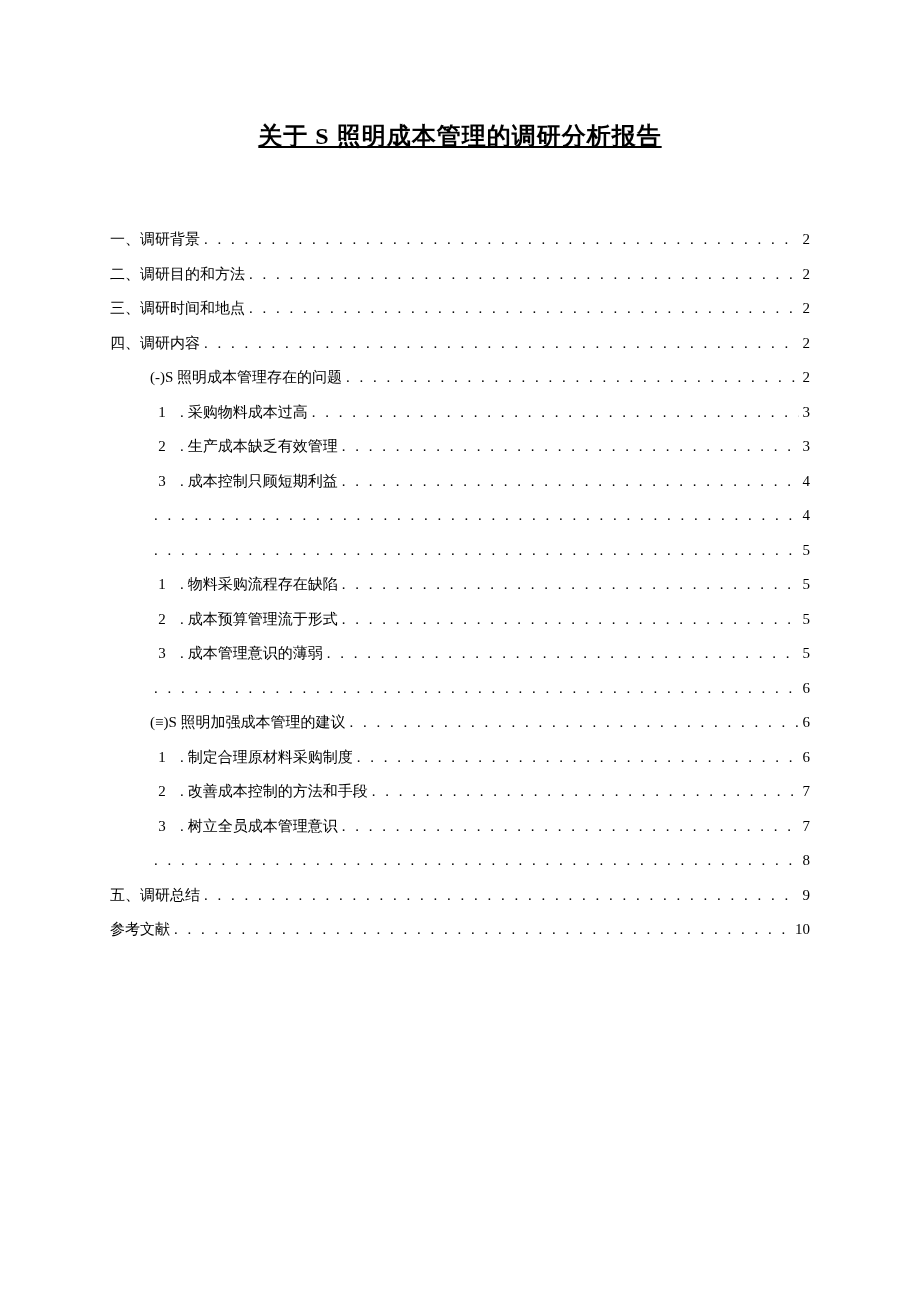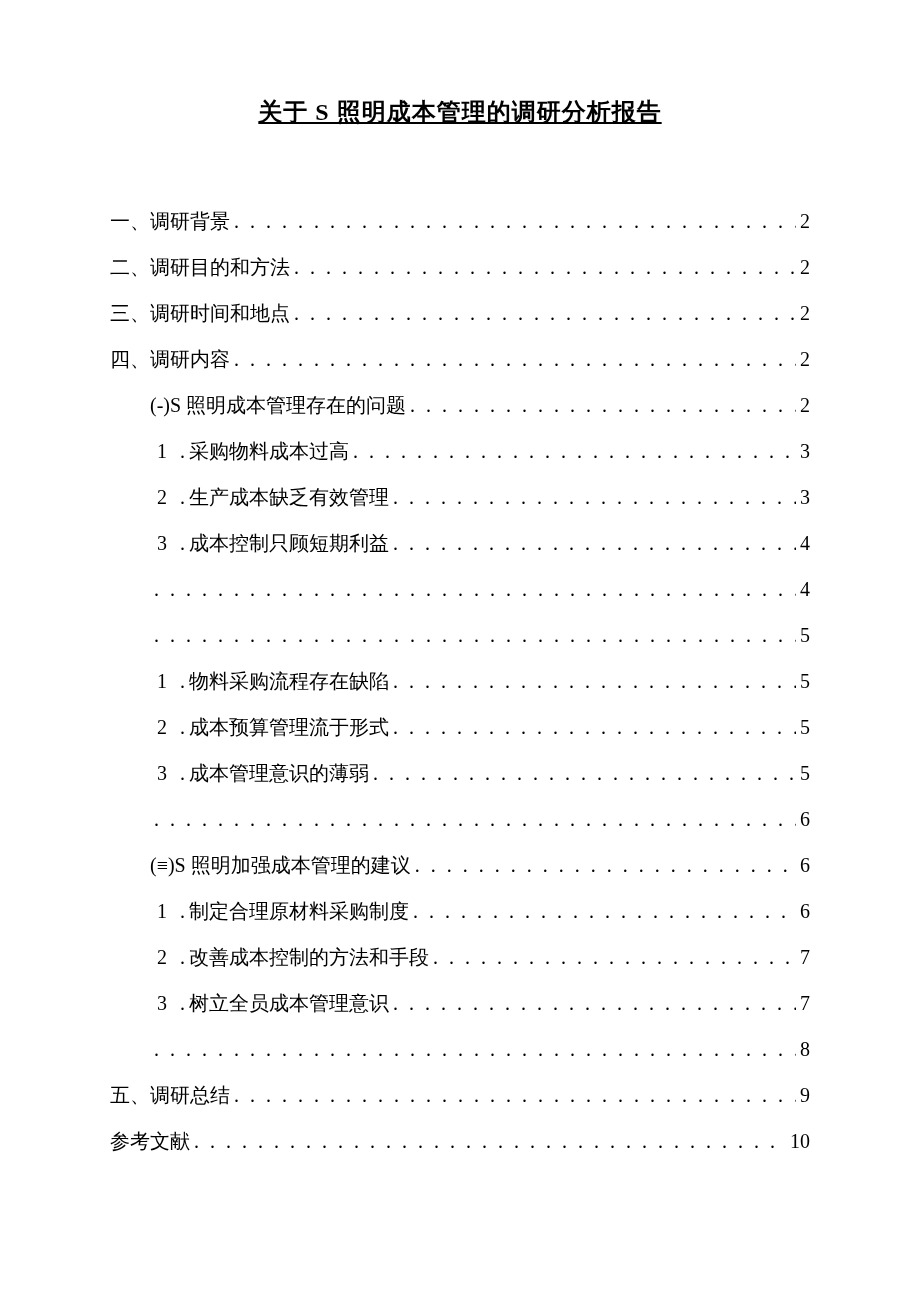--- a/index.html
+++ b/index.html
@@ -8,32 +8,32 @@
       box-sizing: border-box;
     }
     body {
       width: 920px;
       height: 1301px;
       background: #ffffff;
       font-family: "SimSun", "宋体", serif;
       color: #000000;
     }
     .page {
-      padding: 96px 110px 0 110px;
+      padding: 120px 110px 0 110px;
     }
     .title {
       text-align: center;
       font-size: 24px;
       font-weight: bold;
       text-decoration: underline;
       margin-bottom: 70px;
       letter-spacing: 1px;
     }
     .toc {
-      font-size: 20px;
+      font-size: 15px;
       line-height: 2.3;
     }
     .toc-item {
       display: flex;
       align-items: baseline;
       white-space: nowrap;
     }
     .toc-label {
       flex-shrink: 0;
     }

